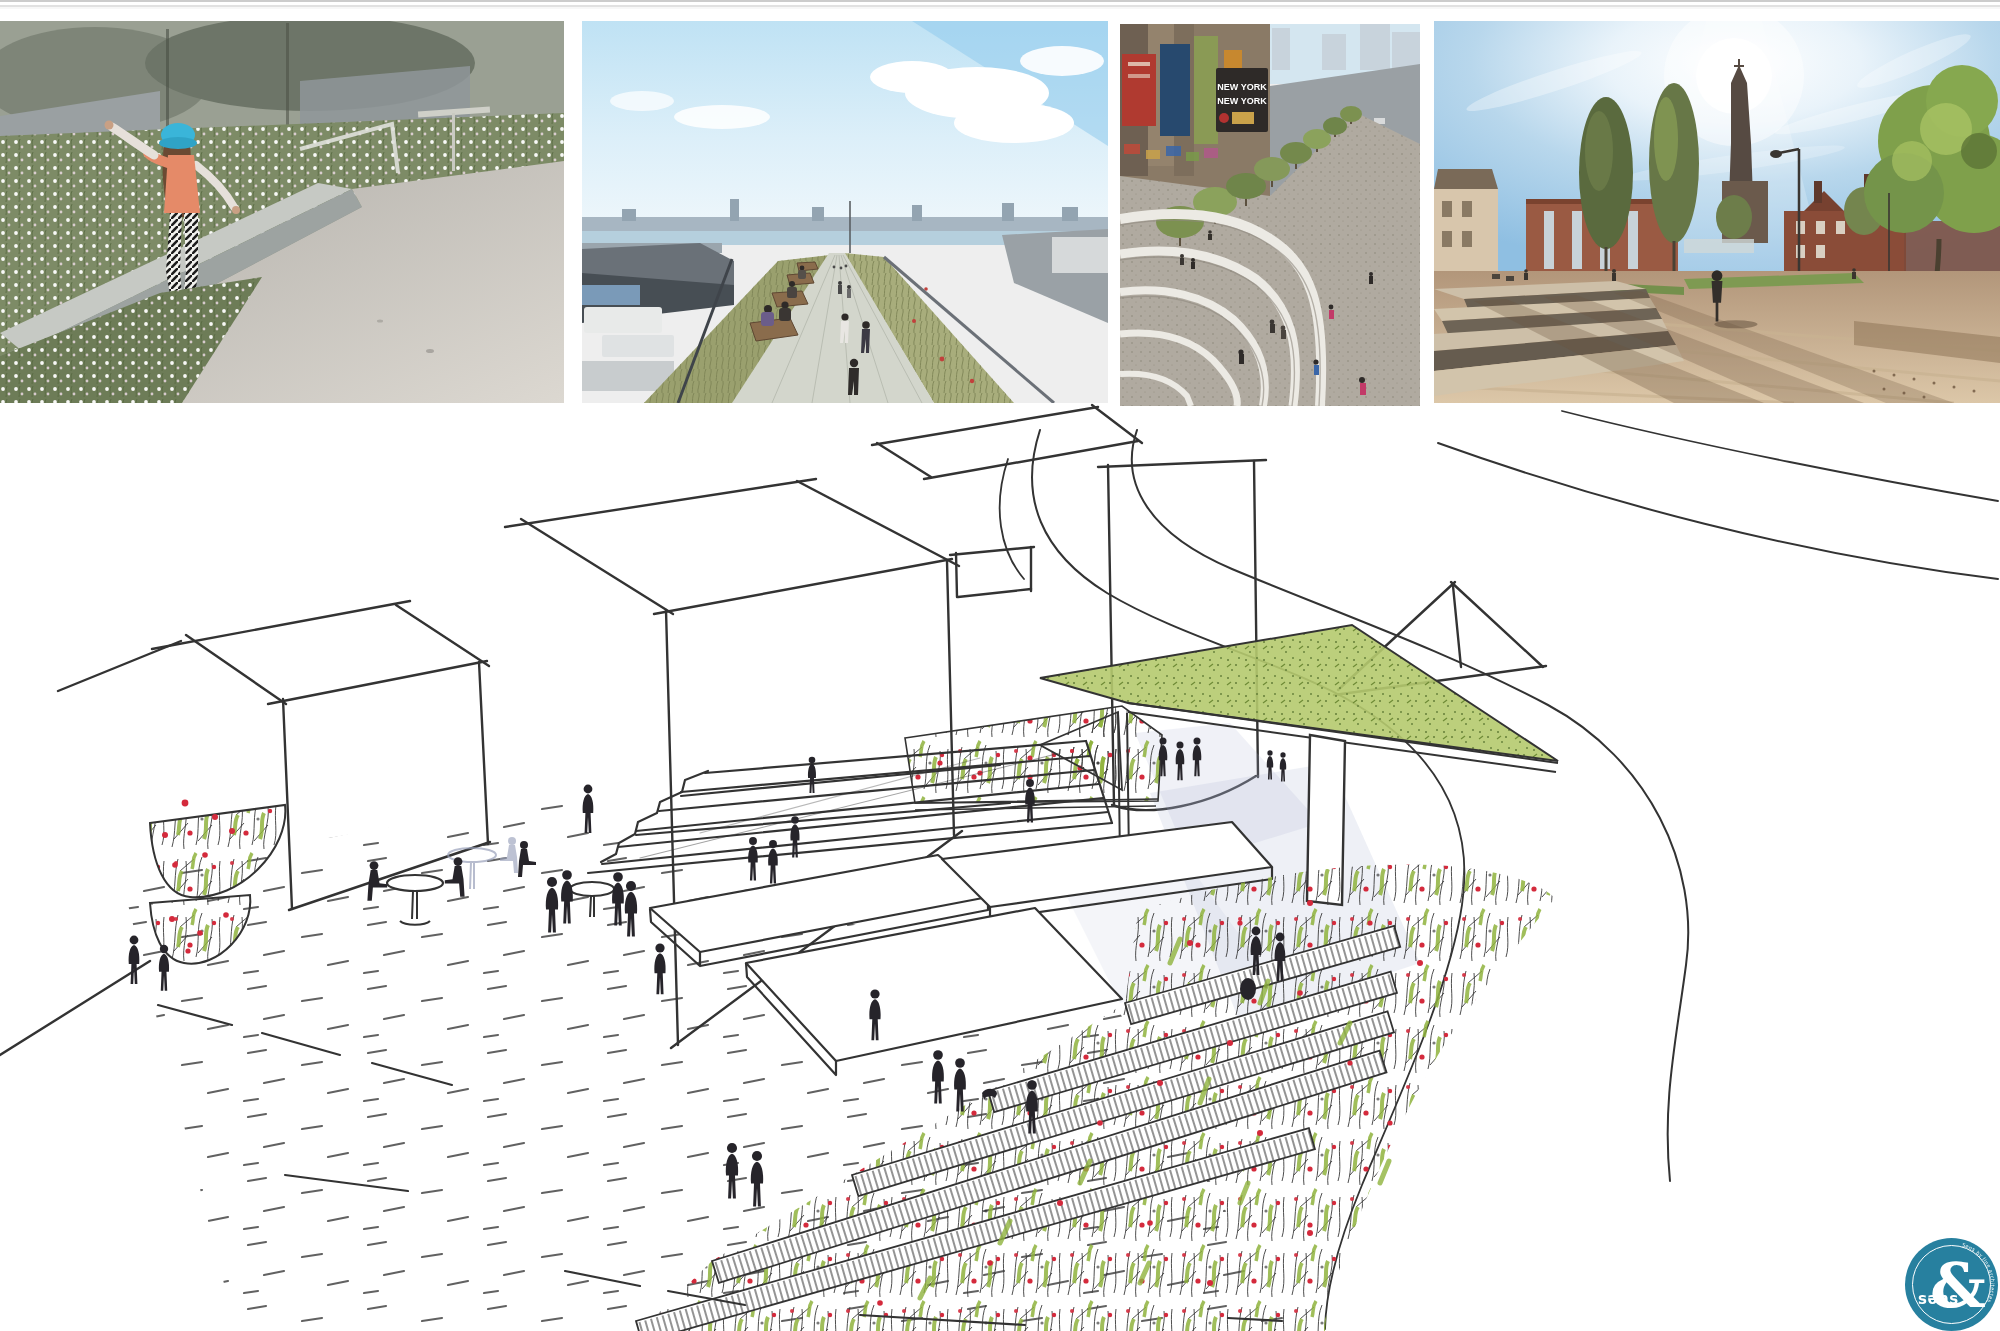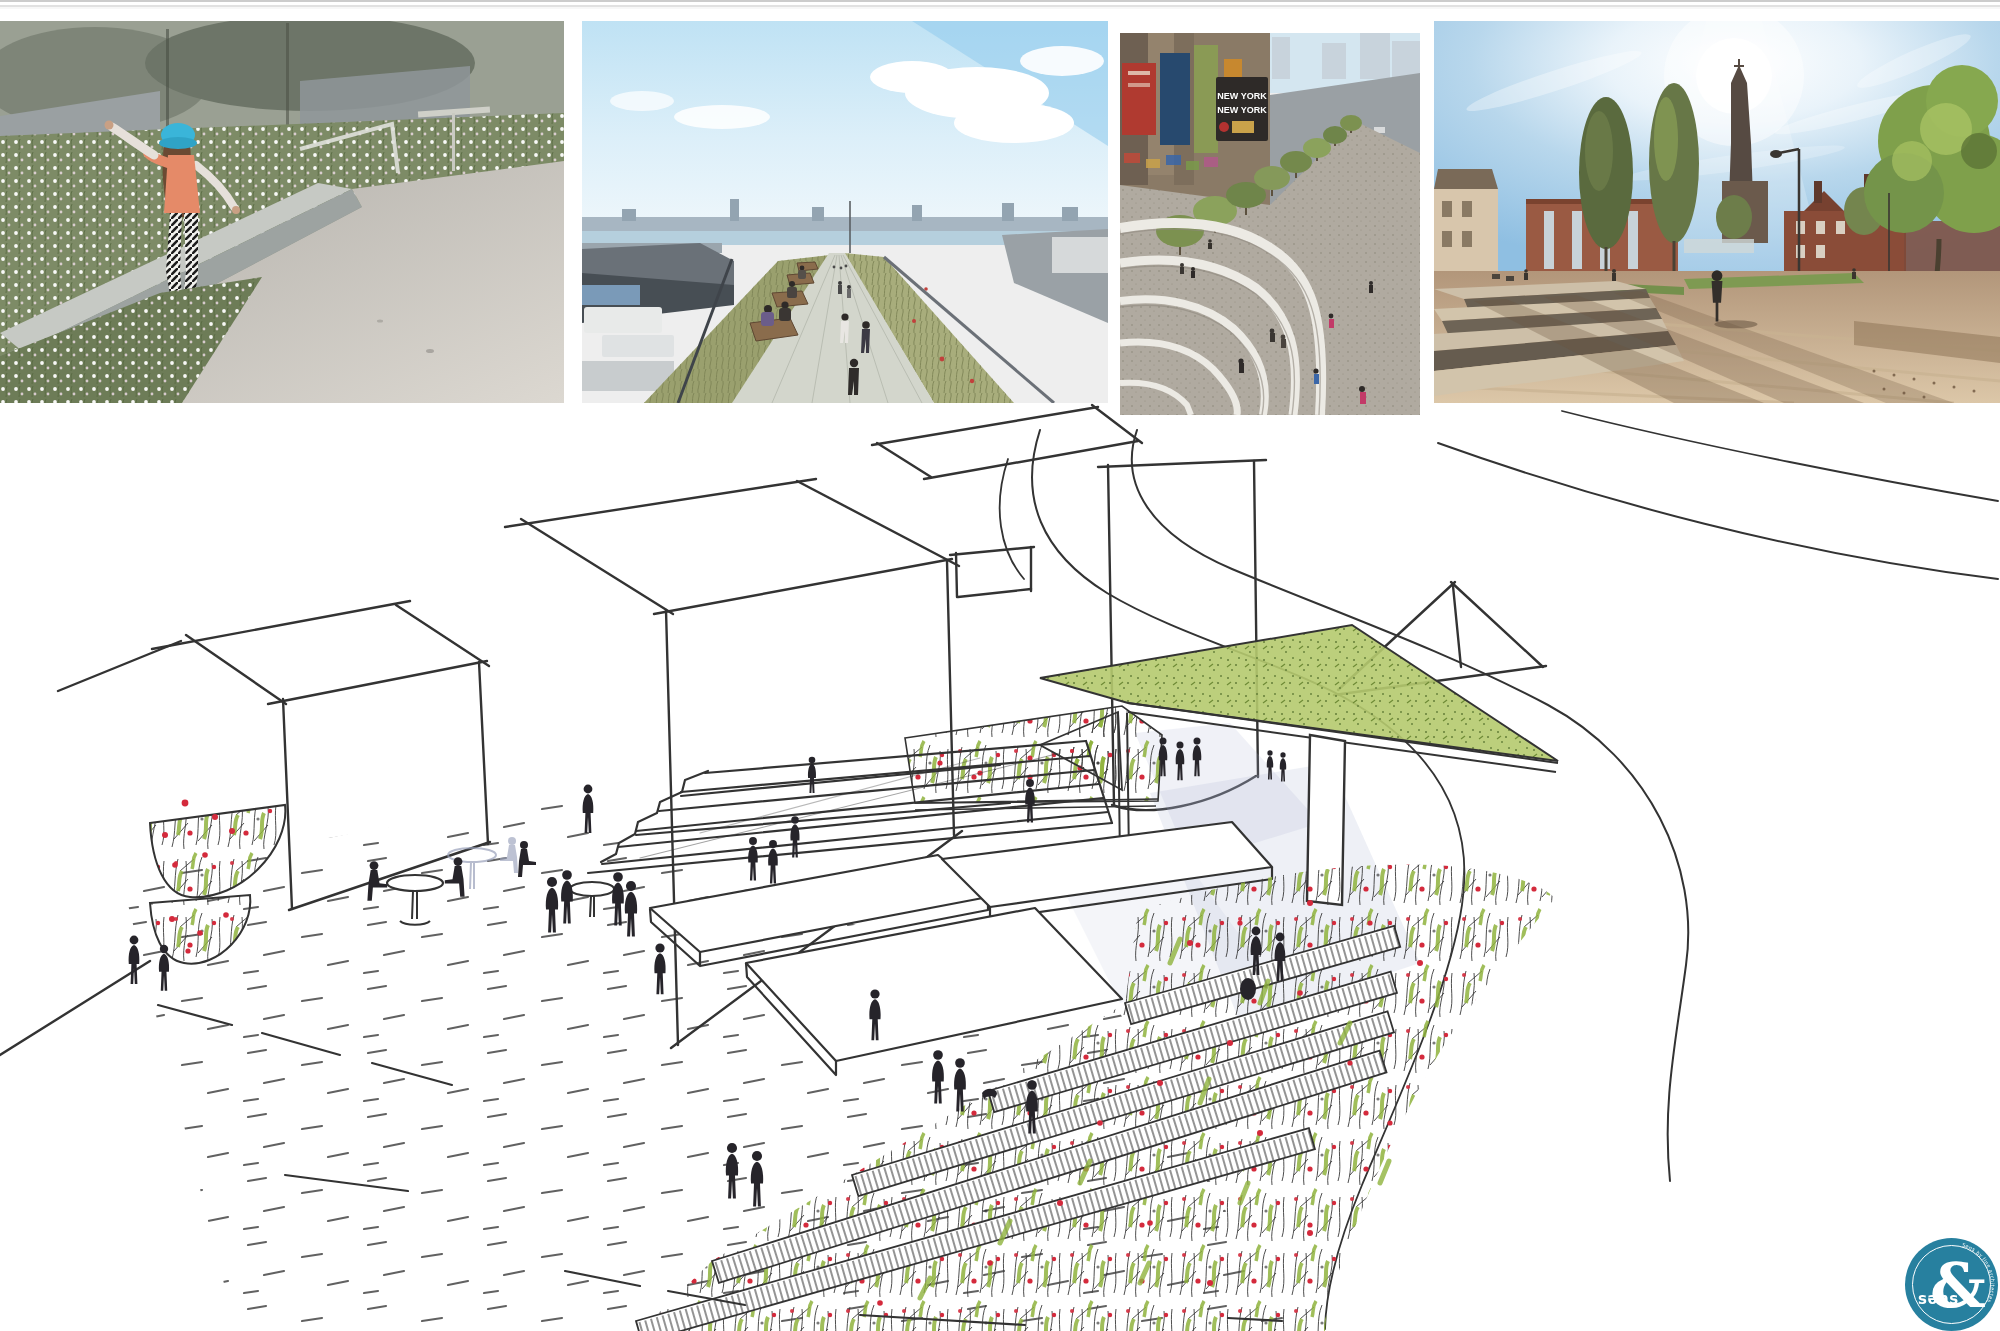--- a/index.html
+++ b/index.html
@@ -171,21 +171,21 @@
             <rect x="256" y="264" width="4" height="9" fill="#4a4a4a"></rect>
           <circle cx="267" cy="266" r="2" fill="#3a3a3a"></circle>
             <rect x="265" y="268" width="4" height="9" fill="#6a6a6a"></rect>
           <circle cx="252" cy="246" r="1.4" fill="#4a4a4a"></circle>
             <circle cx="259" cy="247" r="1.4" fill="#4a4a4a"></circle>
           <circle cx="264" cy="245" r="1.4" fill="#4a4a4a"></circle>
         </g>
       </svg>
     </figure>
 
-    <figure class="photo p3" style="margin:12px 14px 0 0;">
+    <figure class="photo p3" style="margin:3px 14px 0 0;">
       <svg viewBox="0 0 300 382" preserveAspectRatio="none">
         <defs>
           <pattern id="patSpeck" width="9" height="9" patternUnits="userSpaceOnUse">
             <rect width="9" height="9" fill="#b0aaa0"></rect>
             <circle cx="3" cy="4" r=".8" fill="#8d8779"></circle>
               <circle cx="7" cy="8" r=".6" fill="#978f82"></circle>
           </pattern>
         </defs>
         <rect width="300" height="60" fill="#d4e6f0"></rect>
         <g fill="#c8d3dc">

